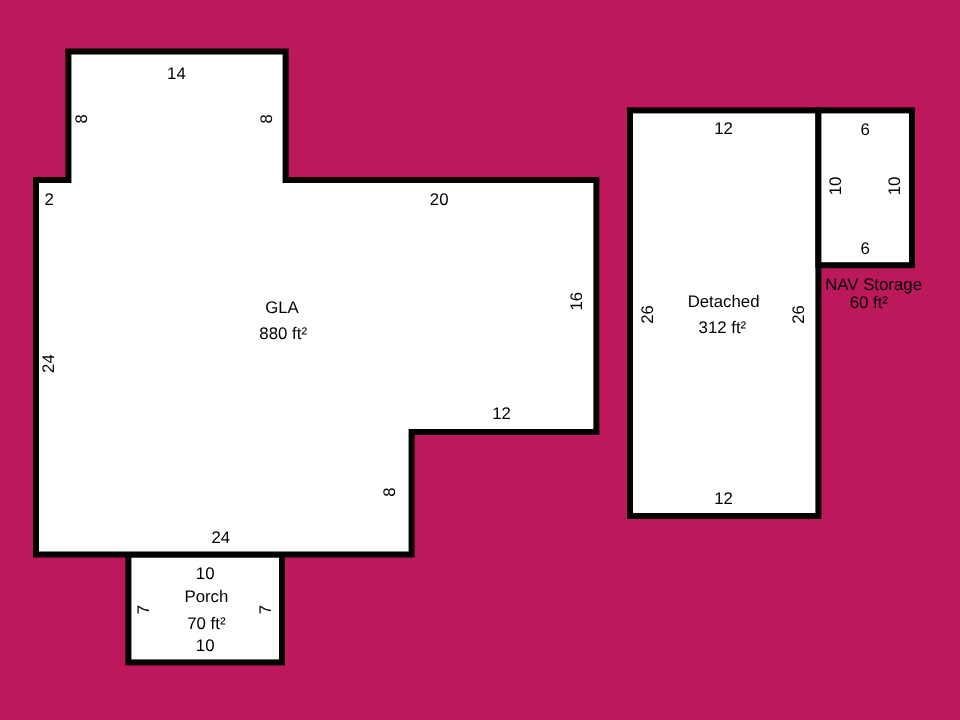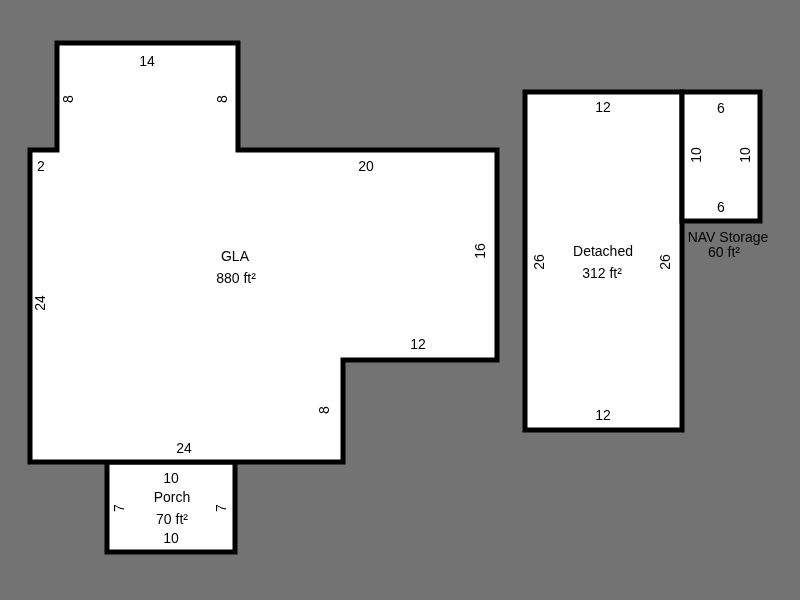--- a/index.html
+++ b/index.html
@@ -4,21 +4,21 @@
 <style>
   html, body {
     margin: 0;
     padding: 0;
     background: #ffffff;
   }
   #sketch-canvas {
     position: relative;
     width: 800px;
     height: 600px;
-    background: #737373;
+    background: #be185d;
     overflow: hidden;
   }
   svg {
     position: absolute;
     left: 0;
     top: 0;
   }
   .wall {
     fill: #ffffff;
     stroke: #000000;

